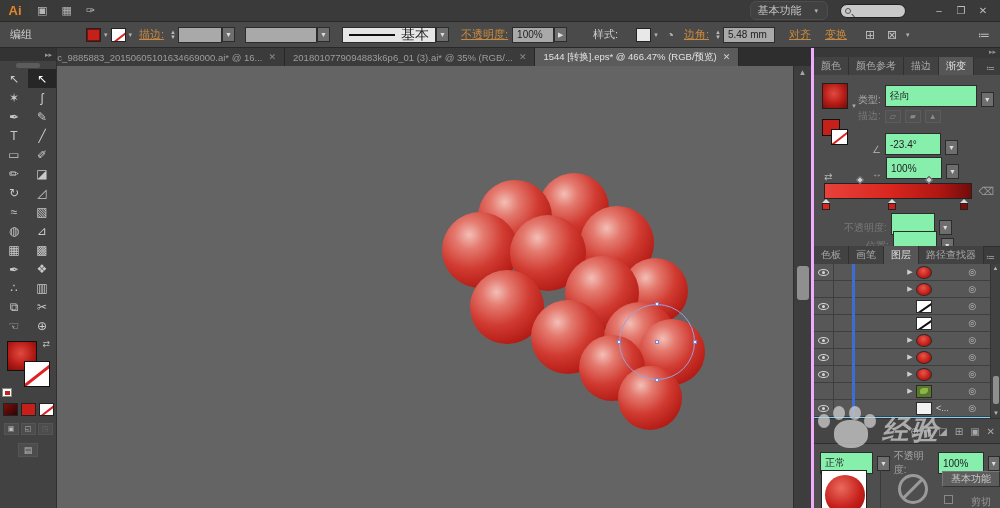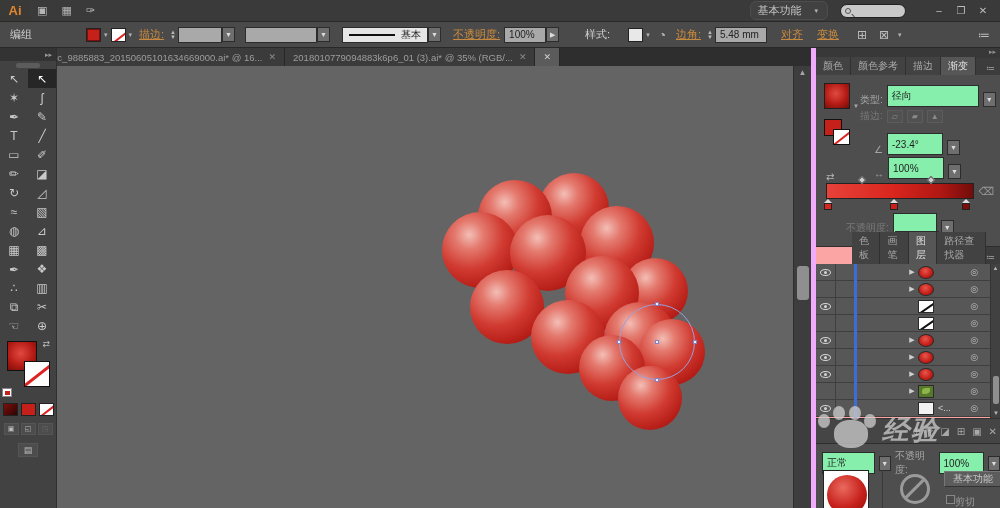--- a/index.html
+++ b/index.html
@@ -34,21 +34,21 @@
   .swatch.red { background:#c6201b; box-shadow:inset 0 0 0 1px #7d0f0c; }
   .swatch.none { background:#fff; position:relative; overflow:hidden; }
   .swatch.none::after { content:""; position:absolute; left:-3px; top:6px; width:26px; height:2px;
     background:#d22; transform:rotate(-38deg); }
   .dd-arrow { color:#b3b3b3; font-size:7px; padding:0 3px; }
   .field { background:#a9a9a9; border:1px solid #2c2c2c; color:#222; height:16px; line-height:15px;
     padding:0 4px; font-size:10px; display:inline-flex; align-items:center; }
   .field.empty { color:transparent; }
   .stepper { display:inline-flex; flex-direction:column; font-size:6px; color:#bbb; line-height:5px; padding:0 2px; }
   .brushfield { background:#e6e6e6; border:1px solid #2c2c2c; color:#222; height:16px;
-    display:inline-flex; align-items:center; gap:6px; padding:0 6px; font-size:10px; }
+    display:inline-flex; align-items:center; gap:6px; padding:0 6px; font-size:14px; }
   .brushline { width:46px; height:2px; background:#111; }
   .cb-icon { color:#bdbdbd; font-size:12px; padding:0 6px; }
 
   
   .tabbar { position:absolute; left:0; top:48px; width:1000px; height:18px; background:#2e2e2e; display:flex; }
   .tab-lead { width:33px; height:18px; background:#2e2e2e; }
   .doc-tab { height:18px; display:flex; align-items:center; gap:6px; padding:0 8px; font-size:9.5px;
     color:#9d9d9d; background:#3b3b3b; border-right:1px solid #262626; max-width:270px; white-space:nowrap; }
   .doc-tab.active { background:#5b5b5b; color:#e2e2e2; }
   .tab-close { font-size:9px; color:#8a8a8a; }
@@ -95,21 +95,21 @@
   .sel-circle { position:absolute; border-radius:50%; border:1px solid #98a1dd; }
   .anchor { position:absolute; width:4px; height:4px; background:#eef; border:1px solid #7c86cf; }
 
   .vscroll { position:absolute; left:793px; top:66px; width:18px; height:442px; background:#3d3d3d;
     border-left:1px solid #2e2e2e; }
   .vscroll .arrow { color:#a5a5a5; font-size:8px; text-align:center; height:14px; line-height:14px; }
   .vthumb { position:absolute; left:3px; width:12px; border-radius:3px; background:#8f8f8f; }
 
   
   .panel { position:absolute; left:811px; top:48px; width:189px; height:460px; background:#4b4b4b;
-    border-left:5px solid #f0abfc; font-size:10px; color:#b9b9b9; }
+    border-left:3px solid #f0abfc; font-size:10px; color:#b9b9b9; }
   .panel-topstrip { height:10px; background:#383838; text-align:right; color:#8f8f8f; font-size:7px; padding-right:4px; }
   .ptabs { height:17px; background:#3c3c3c; display:flex; align-items:flex-end; }
   .ptab { padding:2px 7px; font-size:10px; color:#a8a8a8; background:#424242; border-right:1px solid #303030; }
   .ptab.active { background:#565656; color:#e0e0e0; }
   .ptab-menu { margin-left:auto; color:#a5a5a5; font-size:9px; padding:0 5px 2px 0; }
 
   .gradpanel { position:relative; height:172px; background:#4e4e4e; border-bottom:1px solid #2e2e2e; }
   .grad-thumb { position:absolute; left:8px; top:8px; width:26px; height:26px; border:1px solid #1f1f1f;
     background:radial-gradient(circle at 45% 40%, #e04a40 0%, #b51b15 55%, #6d0d09 100%); }
   .grad-thumb-dd { position:absolute; left:37px; top:28px; color:#aaa; font-size:6px; }
@@ -128,21 +128,21 @@
   .gbtn { width:16px; height:13px; border:1px solid #5c5c5c; background:#515151; color:#8a8a8a;
     font-size:8px; display:inline-flex; align-items:center; justify-content:center; }
   .gslider { position:absolute; left:10px; top:108px; width:148px; height:16px; border:1px solid #222; }
   .gmid { position:absolute; top:-7px; width:6px; height:6px; background:#cfcfcf; transform:rotate(45deg); border:1px solid #555; }
   .gstop { position:absolute; bottom:-13px; width:9px; height:12px; }
   .gstop .cap { width:0; height:0; border-left:4px solid transparent; border-right:4px solid transparent;
     border-bottom:4px solid #ddd; margin-left:0px; }
   .gstop .box { width:8px; height:7px; border:1px solid #222; }
   .grad-trash { position:absolute; right:6px; top:110px; color:#9a9a9a; font-size:11px; }
 
-  .layers { position:relative; height:196px; background:#fca5a5;padding-left:36px; }
+  .layers { position:relative; height:196px; background:#7dd3fc; }
   .lrows { position:absolute; left:0; top:17px; width:178px; }
   .lrow { position:relative; height:17px; background:#575757; border-bottom:1px solid #3f3f3f;
     display:flex; align-items:center; }
   .eye-cell { width:20px; display:flex; justify-content:center; border-right:1px solid #3f3f3f; align-self:stretch; align-items:center;}
   .eye { width:11px; height:7px; border:1px solid #d5d5d5; border-radius:50%; position:relative; }
   .eye::after { content:""; position:absolute; left:3px; top:1px; width:3px; height:3px; background:#d5d5d5; border-radius:50%; }
   .lspace { width:70px; align-self:stretch; }
   .ltri { width:12px; color:#cfcfcf; font-size:7px; text-align:center; }
   .lthumb { width:16px; height:13px; border:1px solid #2a2a2a; background:#fff; position:relative; overflow:hidden; }
   .lthumb.sphere { background:radial-gradient(circle at 45% 35%, #e8564c 0%, #c21d17 60%, #8c100c 100%); }
@@ -169,21 +169,21 @@
     overflow:hidden; }
   .tp-thumb .ball { position:absolute; left:3px; top:4px; width:40px; height:40px; border-radius:50%;
     background:radial-gradient(circle at 40% 32%, #ea6a5e 0%, #c6201b 55%, #8c100c 100%); }
   .tp-divider { position:absolute; left:66px; top:2px; width:1px; height:46px; background:#3a3a3a; }
   .tp-none { position:absolute; left:84px; top:6px; width:30px; height:30px; border:3px solid #9a9a9a; border-radius:50%; }
   .tp-none::after { content:""; position:absolute; left:-2px; top:10px; width:28px; height:3px; background:#9a9a9a;
     transform:rotate(-45deg); }
   .tp-mask-btn { position:absolute; left:128px; top:3px; width:58px; height:16px; background:#5c5c5c;
     border:1px solid #777; border-bottom-color:#333; border-right-color:#333; color:#c5c5c5; font-size:10px;
     display:flex; align-items:center; justify-content:center; }
-  .tp-clip { position:absolute; left:130px; top:27px; display:flex; gap:0; color:#9a9a9a; }
+  .tp-clip { position:absolute; left:130px; top:27px; display:flex; gap:18px; color:#9a9a9a; }
   .checkbox { width:9px; height:9px; border:1px solid #888; background:#4a4a4a; }
 
   
   .watermark { position:absolute; left:816px; top:404px; width:176px; height:48px; opacity:0.75; pointer-events:none; }
   .paw { position:absolute; left:0; top:2px; width:62px; height:44px; }
   .paw i { position:absolute; background:#cfcfcf; border-radius:50%; }
   .wm-text { position:absolute; left:66px; top:8px; color:#cfcfcf; font-size:27px; font-weight:bold;
     font-style:italic; letter-spacing:2px; font-family:"DejaVu Sans",sans-serif; }
 </style>
 </head>
@@ -267,20 +267,21 @@
     <div id="doc-tabs" style="display:flex;">
         <div class="doc-tab">
           <span>Nipic_9885883_20150605101634669000.ai* @ 16...</span>
           <span class="tab-close">✕</span>
         </div>
         <div class="doc-tab">
           <span>2018010779094883k6p6_01 (3).ai* @ 35% (RGB/...</span>
           <span class="tab-close">✕</span>
         </div>
         <div class="doc-tab active">
+          <span>1544 [转换].eps* @ 466.47% (RGB/预览)</span>
           <span class="tab-close">✕</span>
         </div>
       </div>
   </div>
 
   <div class="toolbar">
     <div class="toolbar-header">
       <span>▸▸</span>
     </div>
     <div class="tool-grip"></div>

